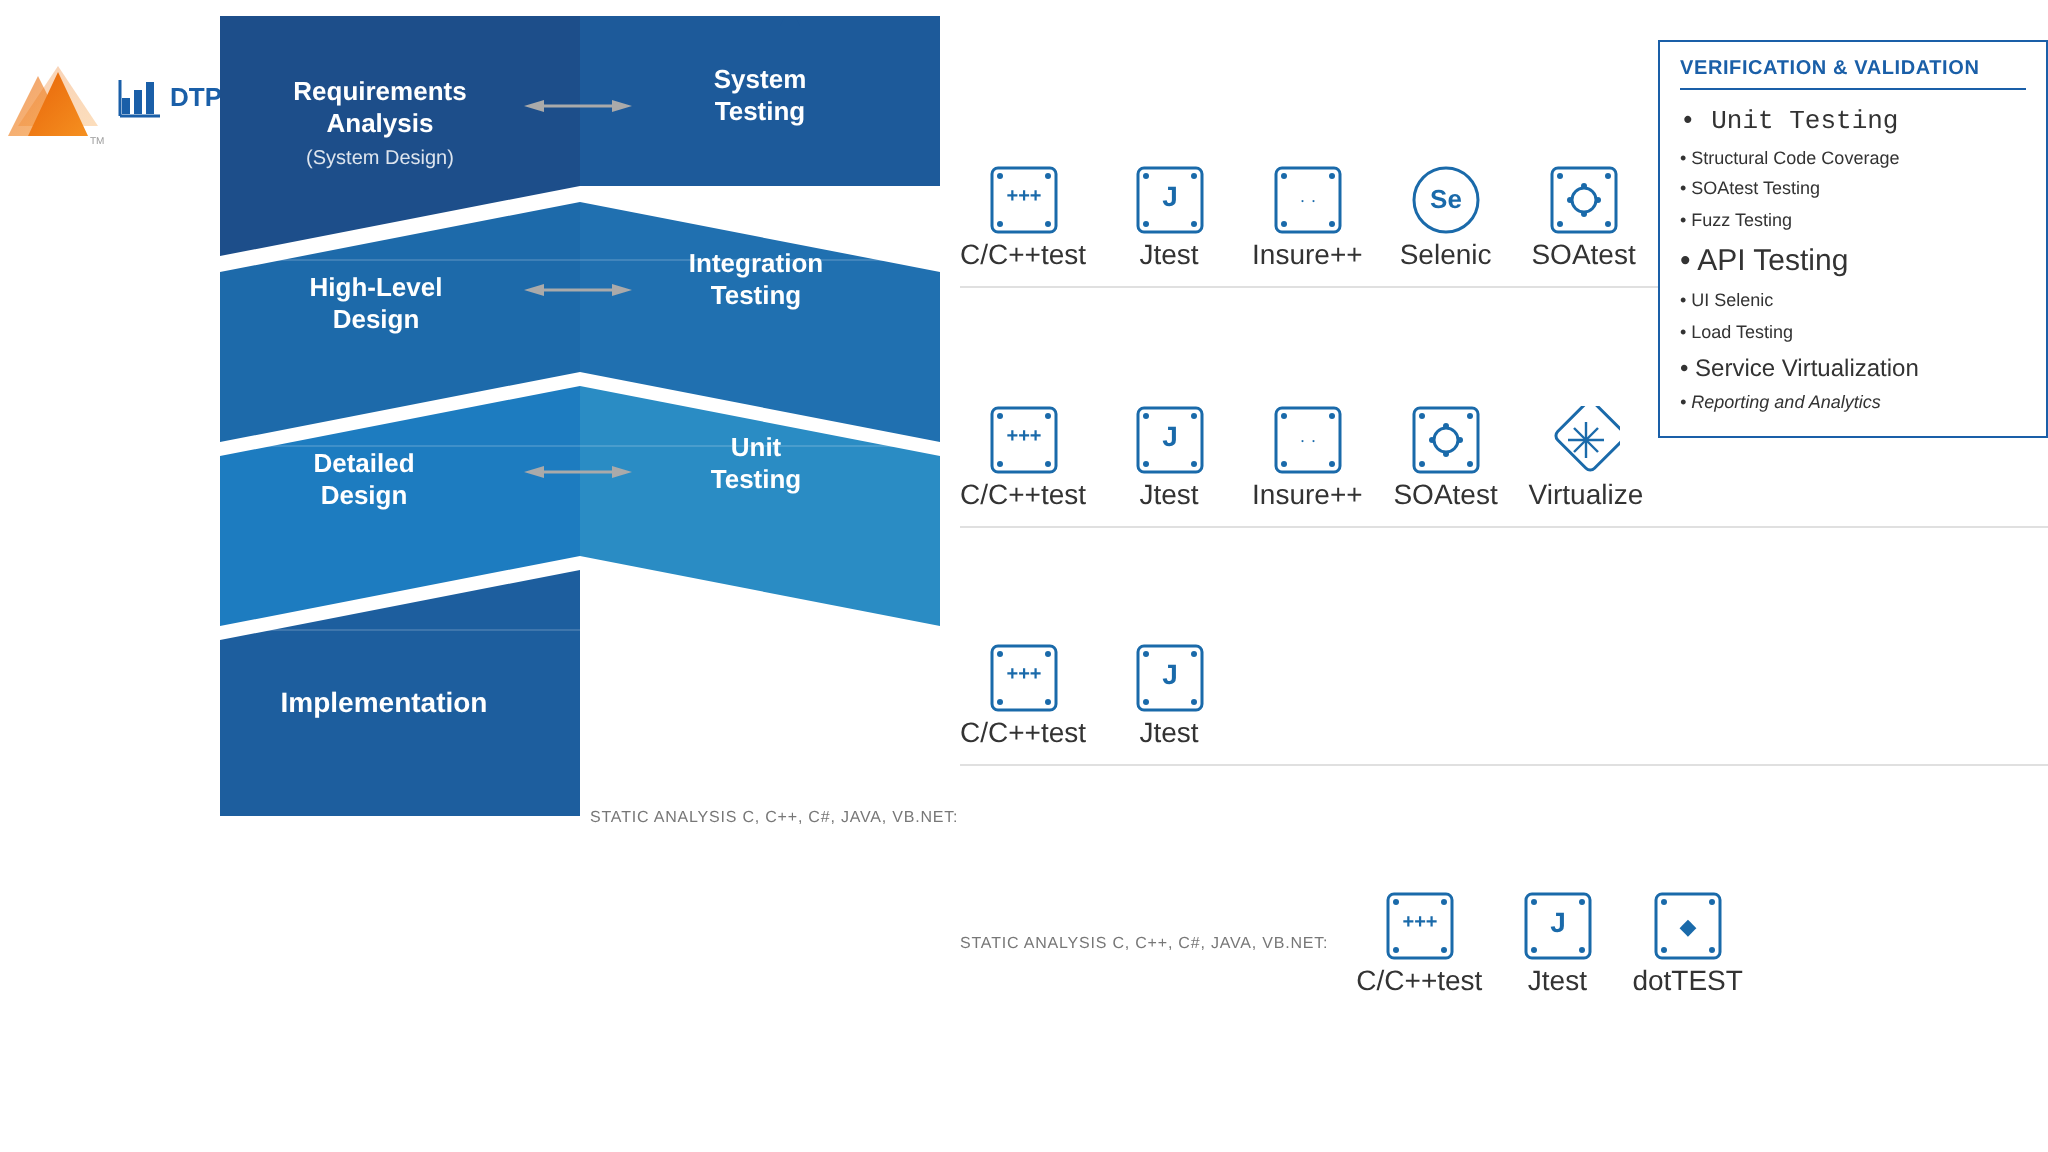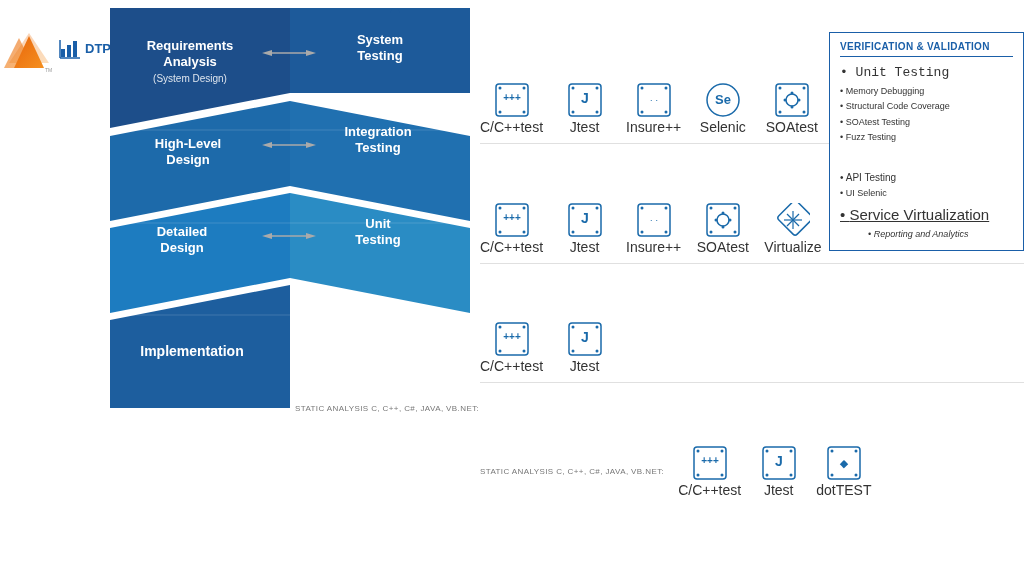--- a/index.html
+++ b/index.html
@@ -399,29 +399,29 @@
               <circle cx="5" cy="5" r="1.5" fill="#1a6aaa"></circle>
               <circle cx="29" cy="5" r="1.5" fill="#1a6aaa"></circle>
               <circle cx="5" cy="29" r="1.5" fill="#1a6aaa"></circle>
               <circle cx="29" cy="29" r="1.5" fill="#1a6aaa"></circle>
             </svg>
             <span class="tool-name">dotTEST</span>
           </div>
         </div>
       </div>
 
-      <div style="position:absolute; right:0; top:22px; width:195px; border:1.5px solid #1a5fa8; padding:8px 10px; background:#fff;">
+      <div style="position:absolute; right:0; top:10px; width:195px; border:1.5px solid #1a5fa8; padding:8px 10px; background:#fff;">
         <div style="font-size:10px; font-weight:bold; color:#1a5fa8; border-bottom:1.5px solid #1a5fa8; padding-bottom:4px; margin-bottom:5px; text-transform:uppercase; letter-spacing:0.3px;">VERIFICATION &amp; VALIDATION</div>
         <ul style="list-style:none; padding:0; margin:0;">
           <li style="font-size:13px; color:#333; line-height:1.7;font-family:Liberation Mono, monospace;">• <span>Unit Testing</span></li>
-          <li style="font-size:9px; color:#333; line-height:1.7;">• <span>Memory Debugging</span></li>
           <li style="font-size:9px; color:#333; line-height:1.7;">• <span>Structural Code Coverage</span></li>
           <li style="font-size:9px; color:#333; line-height:1.7;">• <span>SOAtest Testing</span></li>
           <li style="font-size:9px; color:#333; line-height:1.7;">• <span>Fuzz Testing</span></li>
-          <li style="font-size:10px; color:#333; line-height:1.7;margin-top:24px;">• <span>API Testing</span></li>
+          <li style="font-size:15px; color:#333; line-height:1.7;">• <span>API Testing</span></li>
           <li style="font-size:9px; color:#333; line-height:1.7;">• <span>UI Selenic</span></li>
-          <li style="font-size:15px; color:#333; line-height:1.7;text-decoration:underline;">• <span>Service Virtualization</span></li>
-          <li style="font-size:9px; color:#333; line-height:1.7; font-style:italic;margin-left:28px;">• <span>Reporting and Analytics</span></li>
+          <li style="font-size:9px; color:#333; line-height:1.7;">• <span>Load Testing</span></li>
+          <li style="font-size:12px; color:#333; line-height:1.7;">• <span>Service Virtualization</span></li>
+          <li style="font-size:9px; color:#333; line-height:1.7; font-style:italic;">• <span>Reporting and Analytics</span></li>
         </ul>
       </div>
     </div>
   </div>
 </div>
 
 </body></html>

